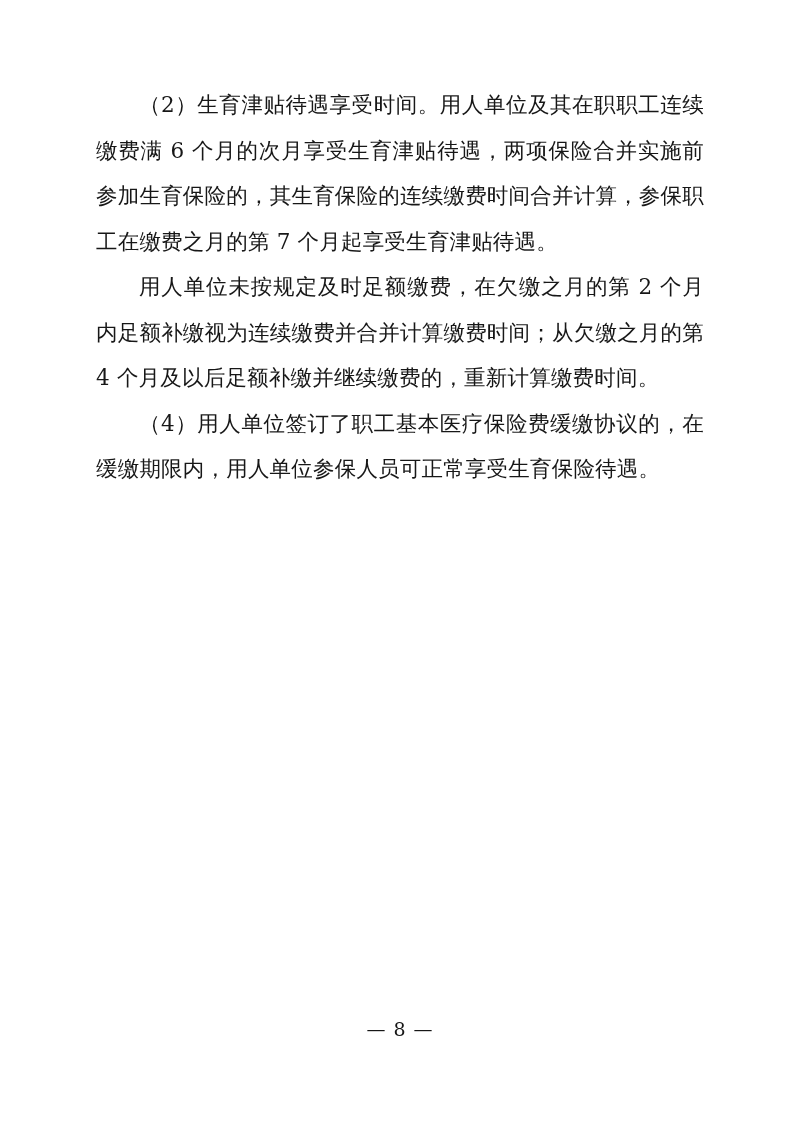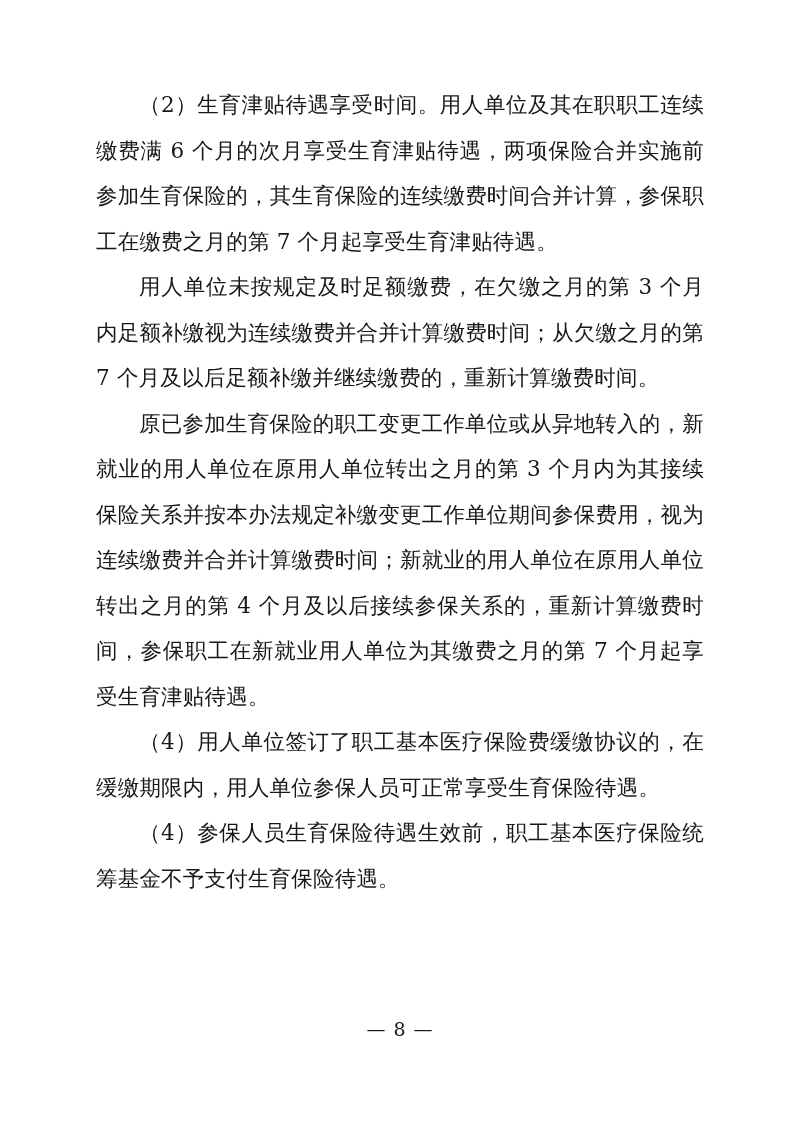--- a/index.html
+++ b/index.html
@@ -49,20 +49,18 @@
     font-family: "DejaVu Serif", "Liberation Serif", serif;
     letter-spacing: 1px;
   }
 </style>
 </head>
 <body>
 
 <div class="page">
   <div class="body-text">
     <p class="para">（2）生育津贴待遇享受时间。用人单位及其在职职工连续缴费满 6 个月的次月享受生育津贴待遇，两项保险合并实施前参加生育保险的，其生育保险的连续缴费时间合并计算，参保职工在缴费之月的第 7 个月起享受生育津贴待遇。</p>
-    <p class="para">用人单位未按规定及时足额缴费，在欠缴之月的第 3 个月内足额补缴视为连续缴费并合并计算缴费时间；从欠缴之月的第 7 个月及以后足额补缴并继续缴费的，重新计算缴费时间。</p>
-    <p class="para">原已参加生育保险的职工变更工作单位或从异地转入的，新就业的用人单位在原用人单位转出之月的第 3 个月内为其接续保险关系并按本办法规定补缴变更工作单位期间参保费用，视为连续缴费并合并计算缴费时间；新就业的用人单位在原用人单位转出之月的第 4 个月及以后接续参保关系的，重新计算缴费时间，参保职工在新就业用人单位为其缴费之月的第 7 个月起享受生育津贴待遇。</p>
+    <p class="para">用人单位未按规定及时足额缴费，在欠缴之月的第 2 个月内足额补缴视为连续缴费并合并计算缴费时间；从欠缴之月的第 4 个月及以后足额补缴并继续缴费的，重新计算缴费时间。</p>
     <p class="para">（4）用人单位签订了职工基本医疗保险费缓缴协议的，在缓缴期限内，用人单位参保人员可正常享受生育保险待遇。</p>
-    <p class="para">（4）参保人员生育保险待遇生效前，职工基本医疗保险统筹基金不予支付生育保险待遇。</p>
   </div>
 </div>
 
 <div class="footer">— 8 —</div>
 
 </body></html>

